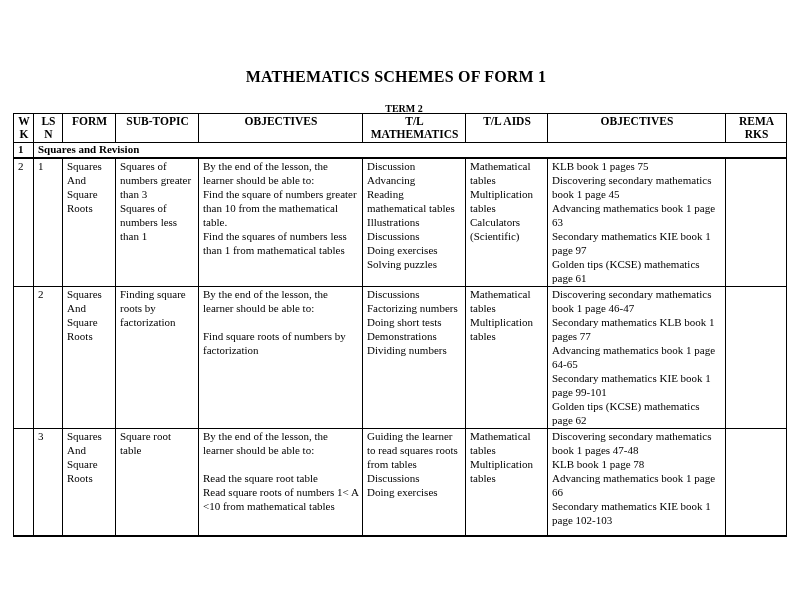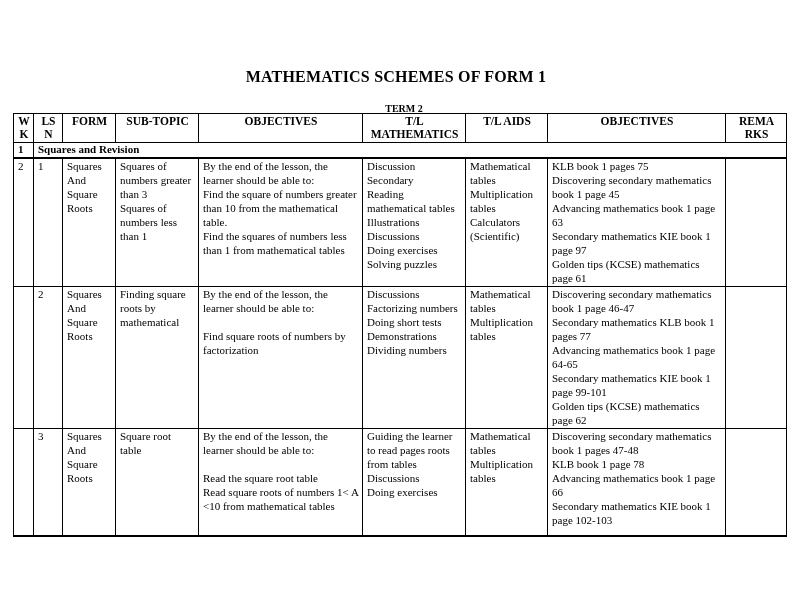--- a/index.html
+++ b/index.html
@@ -110,42 +110,42 @@
       <tr class="lesson-row-0">
         <td class="cell">2</td>
         <td class="cell">1</td>
         <td class="cell">Squares And Square Roots</td>
         <td class="cell">Squares of numbers greater than 3
 Squares of numbers less than 1</td>
         <td class="cell">By the end of the lesson, the learner should be able to:
 Find the square of numbers greater than 10 from the mathematical table.
 Find the squares of numbers less than 1 from mathematical tables</td>
         <td class="cell">Discussion
-Secondary
+Advancing
 Reading mathematical tables
 Illustrations
 Discussions
 Doing exercises
 Solving puzzles</td>
         <td class="cell">Mathematical tables
 Multiplication tables
 Calculators (Scientific)</td>
         <td class="cell">KLB book 1 pages 75
 Discovering secondary mathematics book 1 page 45
 Advancing mathematics book 1 page 63
 Secondary mathematics KIE book 1 page 97
 Golden tips (KCSE) mathematics page 61</td>
         <td class="cell"></td>
       </tr>
 
       <tr class="lesson-row-1">
         <td class="cell"></td>
         <td class="cell">2</td>
         <td class="cell">Squares And Square Roots</td>
-        <td class="cell">Finding square roots by mathematical</td>
+        <td class="cell">Finding square roots by factorization</td>
         <td class="cell">By the end of the lesson, the learner should be able to:
 
 Find square roots of numbers by factorization</td>
         <td class="cell">Discussions
 Factorizing numbers
 Doing short tests
 Demonstrations
 Dividing numbers</td>
         <td class="cell">Mathematical tables
 Multiplication tables</td>
@@ -159,21 +159,21 @@
 
       <tr class="lesson-row-2">
         <td class="cell"></td>
         <td class="cell">3</td>
         <td class="cell">Squares And Square Roots</td>
         <td class="cell">Square root table</td>
         <td class="cell">By the end of the lesson, the learner should be able to:
 
 Read the square root table
 Read square roots of numbers 1&lt; A &lt;10 from mathematical tables</td>
-        <td class="cell">Guiding the learner to read pages roots from tables
+        <td class="cell">Guiding the learner to read squares roots from tables
 Discussions
 Doing exercises</td>
         <td class="cell">Mathematical tables
 Multiplication tables</td>
         <td class="cell">Discovering secondary mathematics book 1 pages 47-48
 KLB book 1 page 78
 Advancing mathematics book 1 page 66
 Secondary mathematics KIE book 1 page 102-103</td>
         <td class="cell"></td>
       </tr>

